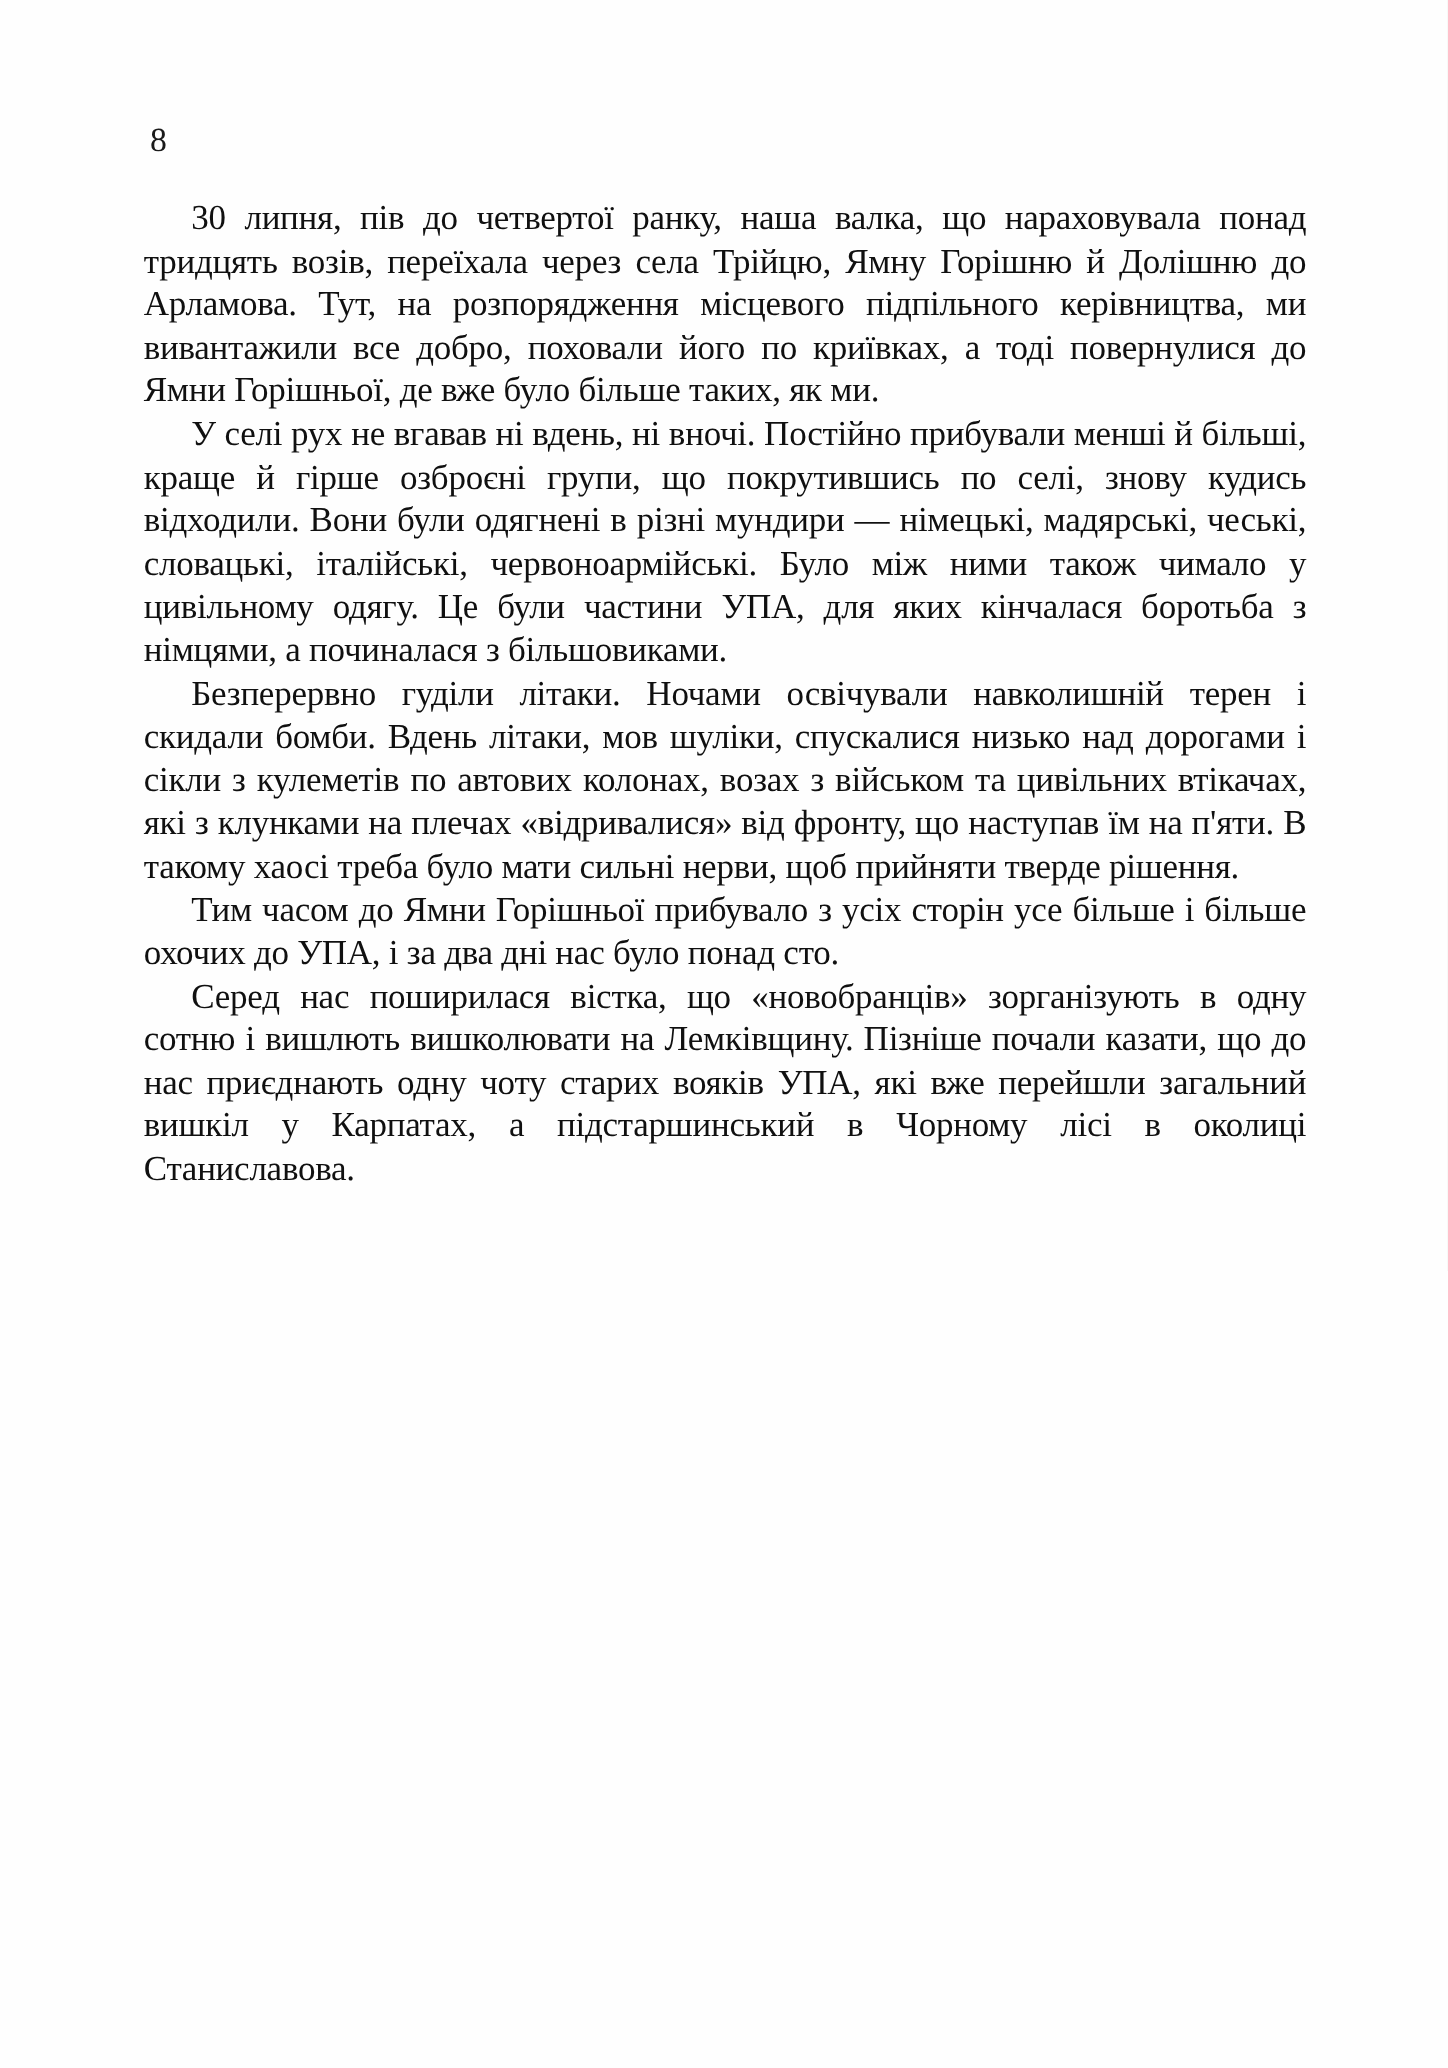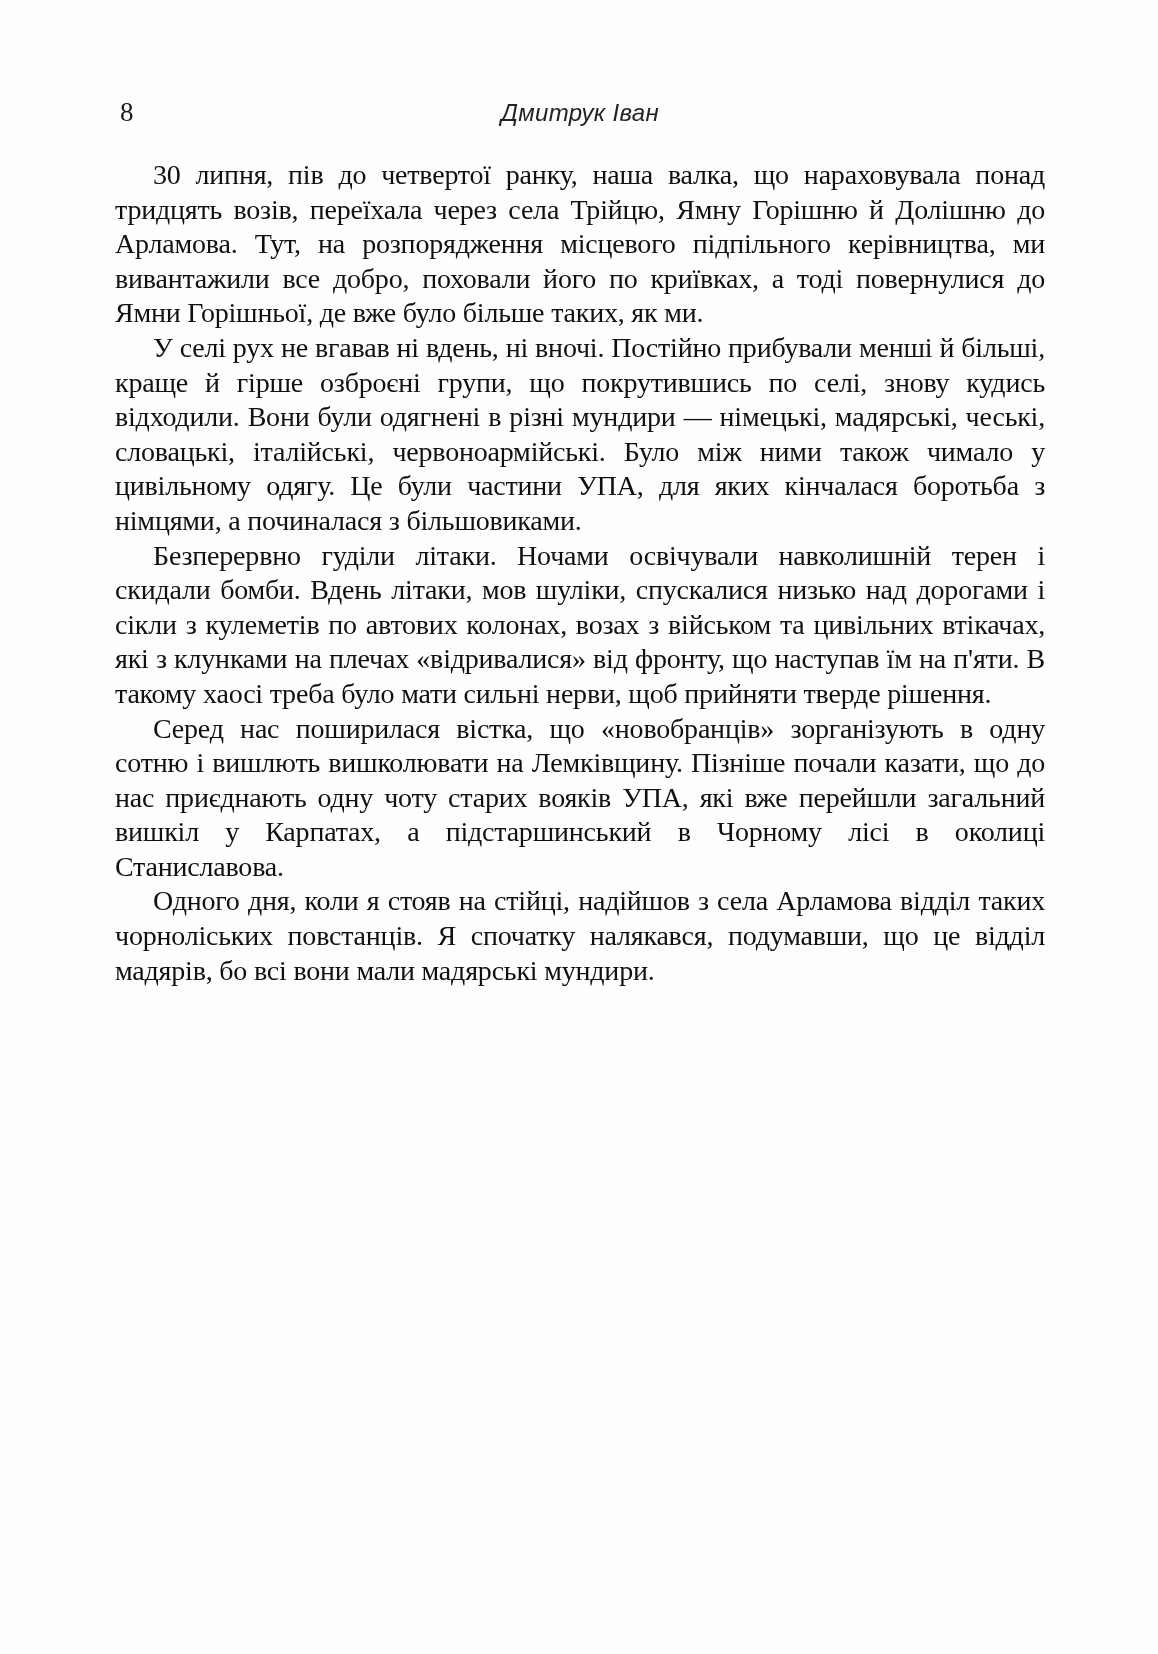--- a/index.html
+++ b/index.html
@@ -64,22 +64,21 @@
     text-indent: 38px;
     text-justify: inter-word;
   }
 </style>
 </head>
 <body>
 
 <div class="page">
   <div class="running-head">
     <span class="page-number">8</span>
-    <span class="running-title">Дмитрук Іван</span>
   </div>
   <div class="body-text" id="paragraphs-container">
       <p>30 липня, пів до четвертої ранку, наша валка, що нараховувала понад тридцять возів, переїхала через села Трійцю, Ямну Горішню й Долішню до Арламова. Тут, на розпорядження місцевого підпільного керівництва, ми вивантажили все добро, поховали його по криївках, а тоді повернулися до Ямни Горішньої, де вже було більше таких, як ми.</p>
       <p>У селі рух не вгавав ні вдень, ні вночі. Постійно прибували менші й більші, краще й гірше озброєні групи, що покрутившись по селі, знову кудись відходили. Вони були одягнені в різні мундири — німецькі, мадярські, чеські, словацькі, італійські, червоноармійські. Було між ними також чимало у цивільному одягу. Це були частини УПА, для яких кінчалася боротьба з німцями, а починалася з більшовиками.</p>
       <p>Безперервно гуділи літаки. Ночами освічували навколишній терен і скидали бомби. Вдень літаки, мов шуліки, спускалися низько над дорогами і сікли з кулеметів по автових колонах, возах з військом та цивільних втікачах, які з клунками на плечах «відривалися» від фронту, що наступав їм на п'яти. В такому хаосі треба було мати сильні нерви, щоб прийняти тверде рішення.</p>
+      <p>Тим часом до Ямни Горішньої прибувало з усіх сторін усе більше і більше охочих до УПА, і за два дні нас було понад сто.</p>
       <p>Серед нас поширилася вістка, що «новобранців» зорганізують в одну сотню і вишлють вишколювати на Лемківщину. Пізніше почали казати, що до нас приєднають одну чоту старих вояків УПА, які вже перейшли загальний вишкіл у Карпатах, а підстаршинський в Чорному лісі в околиці Станиславова.</p>
-      <p>Одного дня, коли я стояв на стійці, надійшов з села Арламова відділ таких чорноліських повстанців. Я спочатку налякався, подумавши, що це відділ мадярів, бо всі вони мали мадярські мундири.</p>
     </div>
 </div>
 
 </body></html>

